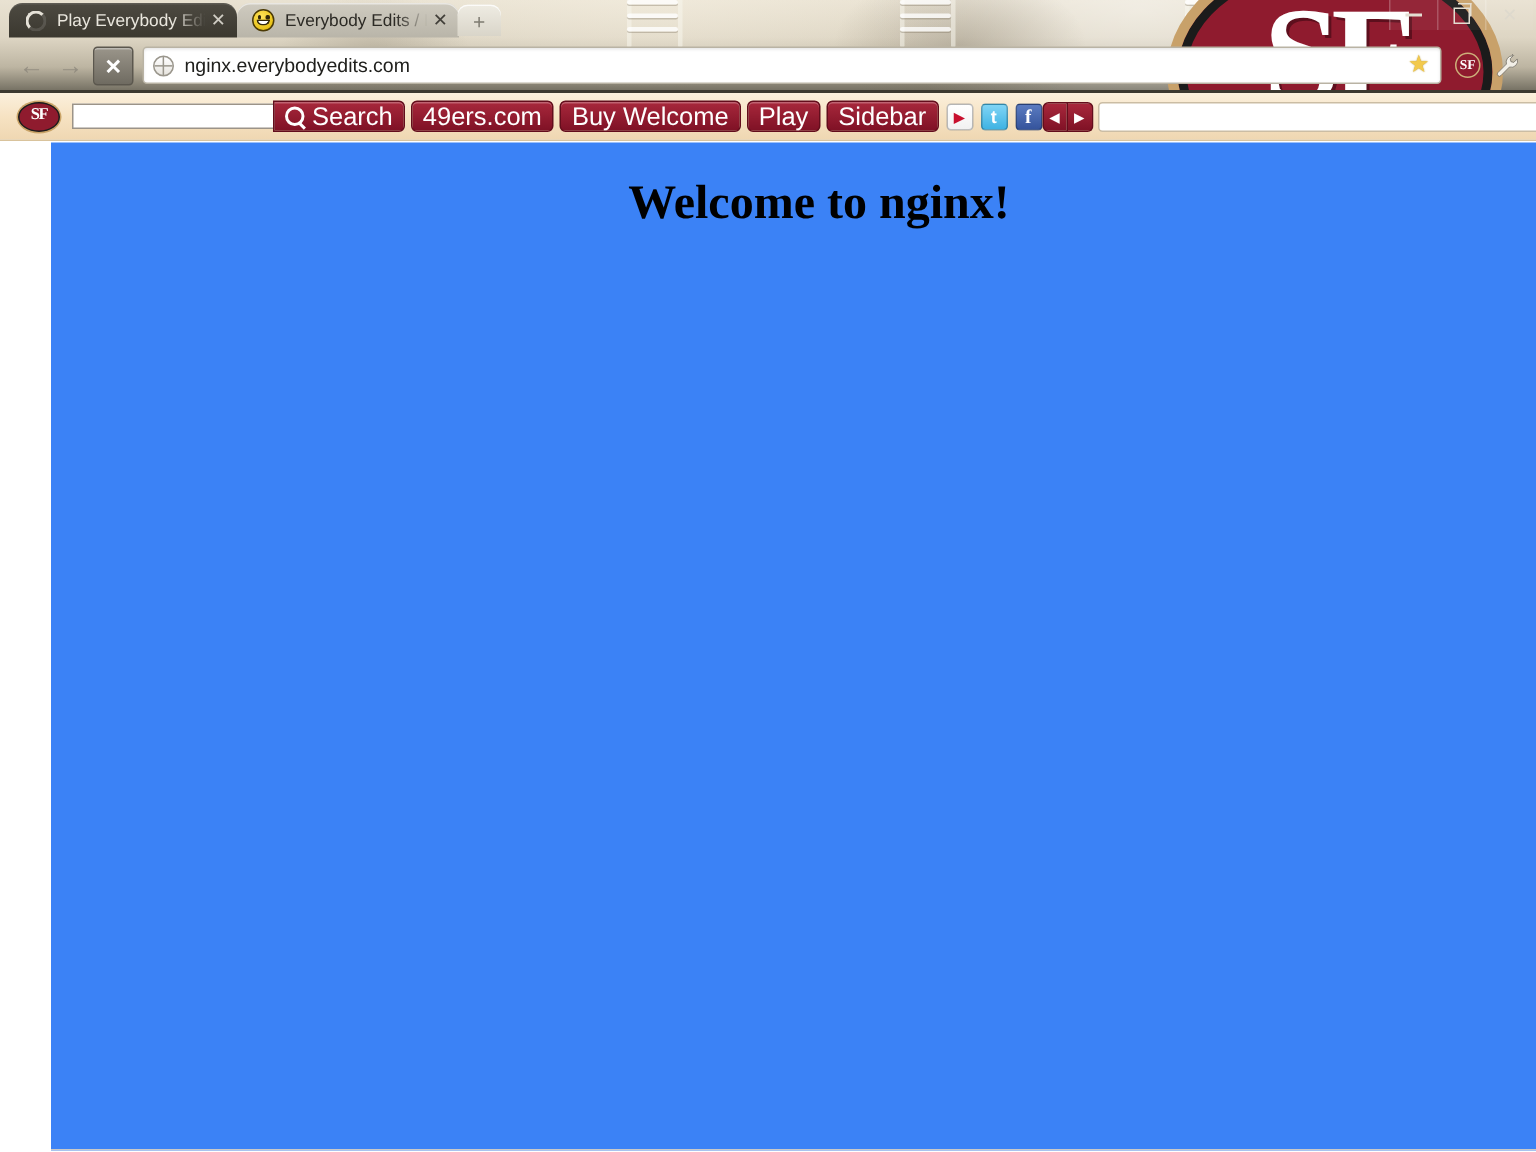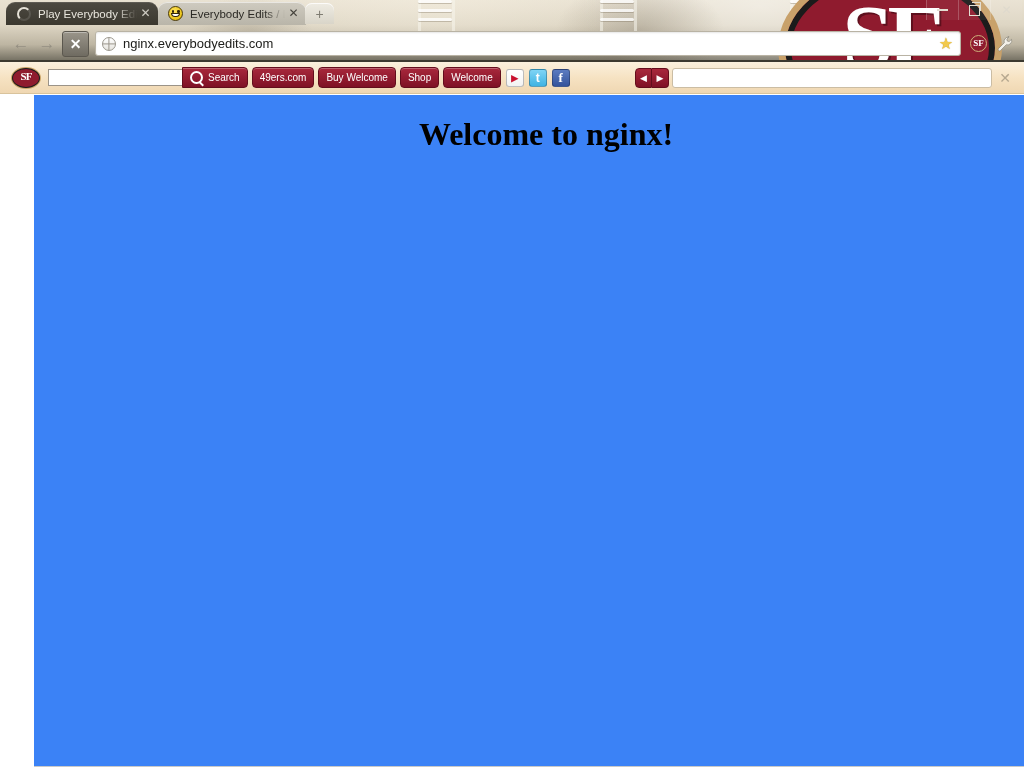--- a/index.html
+++ b/index.html
@@ -341,21 +341,21 @@
   }
   .nbtn {
     height: 19px;
     margin-left: 4px;
     flex: 0 0 auto;
     display: flex; align-items: center;
     padding: 0 7px;
     border-radius: 4px;
     background: linear-gradient(180deg, #a8283c 0%, #7f1125 100%);
     color: #ffffff;
-    font-size: 10px;
+    font-size: 17px;
     border: 1px solid #630d1c;
     box-shadow: inset 0 1px 0 rgba(255,255,255,0.28);
     white-space: nowrap;
   }
   .nbtn.search-btn { margin-left: -1px; border-radius: 0 4px 4px 0; }
   .mag {
     width: 9px; height: 9px;
     border: 2px solid #ffffff;
     border-radius: 50%;
     margin-right: 5px;
@@ -547,24 +547,24 @@
       <span>Search</span>
     </div>
 
     <div class="nbtn">
       <span>49ers.com</span>
     </div>
     <div class="nbtn">
       <span>Buy Welcome</span>
     </div>
     <div class="nbtn">
-      <span>Shop</span>
+      <span>Play</span>
     </div>
     <div class="nbtn">
-      <span>Welcome</span>
+      <span>Sidebar</span>
     </div>
 
     <div class="social youtube">▶</div>
     <div class="social twitter">t</div>
     <div class="social facebook">f</div>
 
     <div class="ticker-wrap">
       <div class="tick-arrow left">◀</div>
       <div class="tick-arrow right">▶</div>
       <div class="ticker-field"></div>

